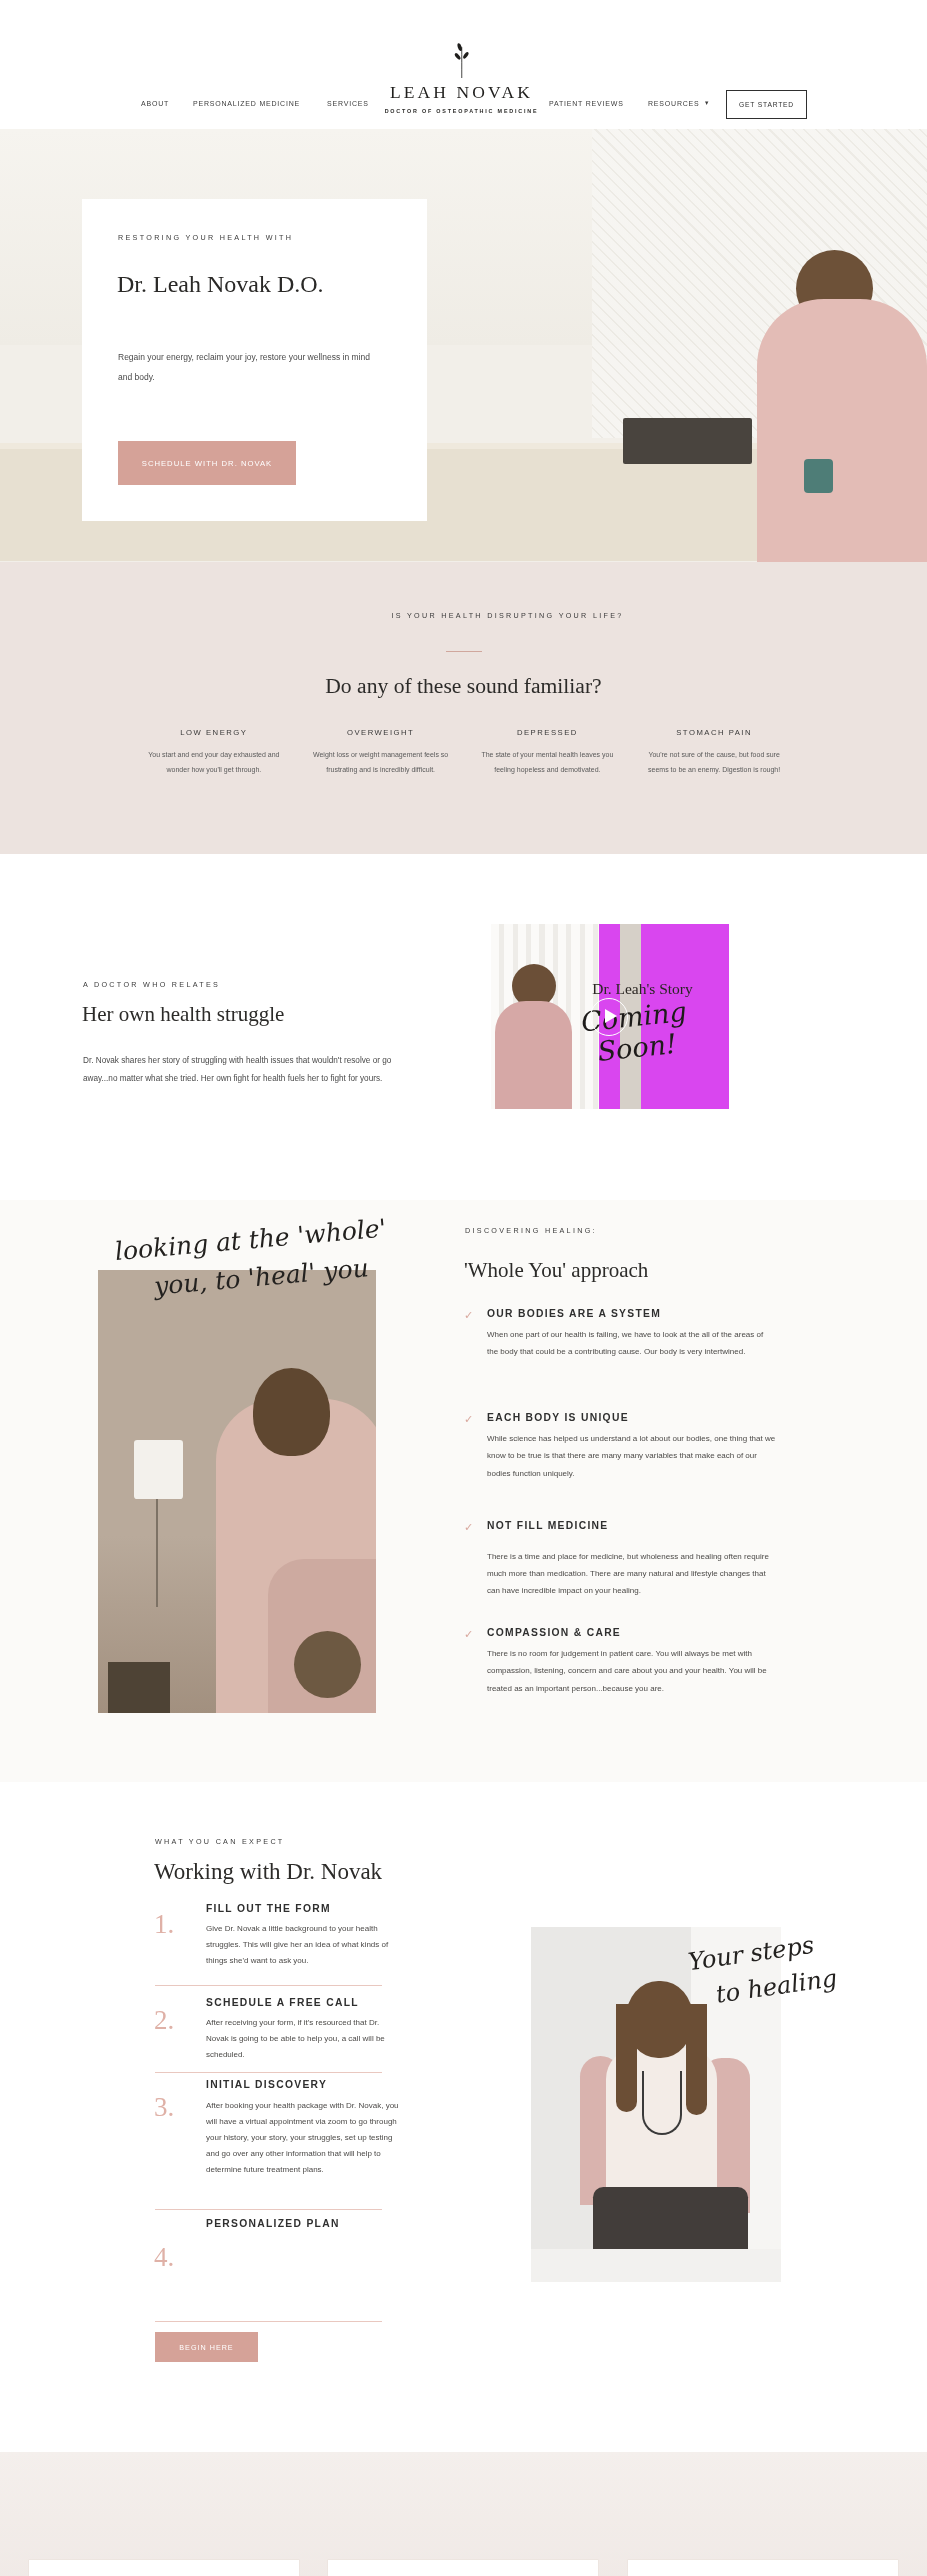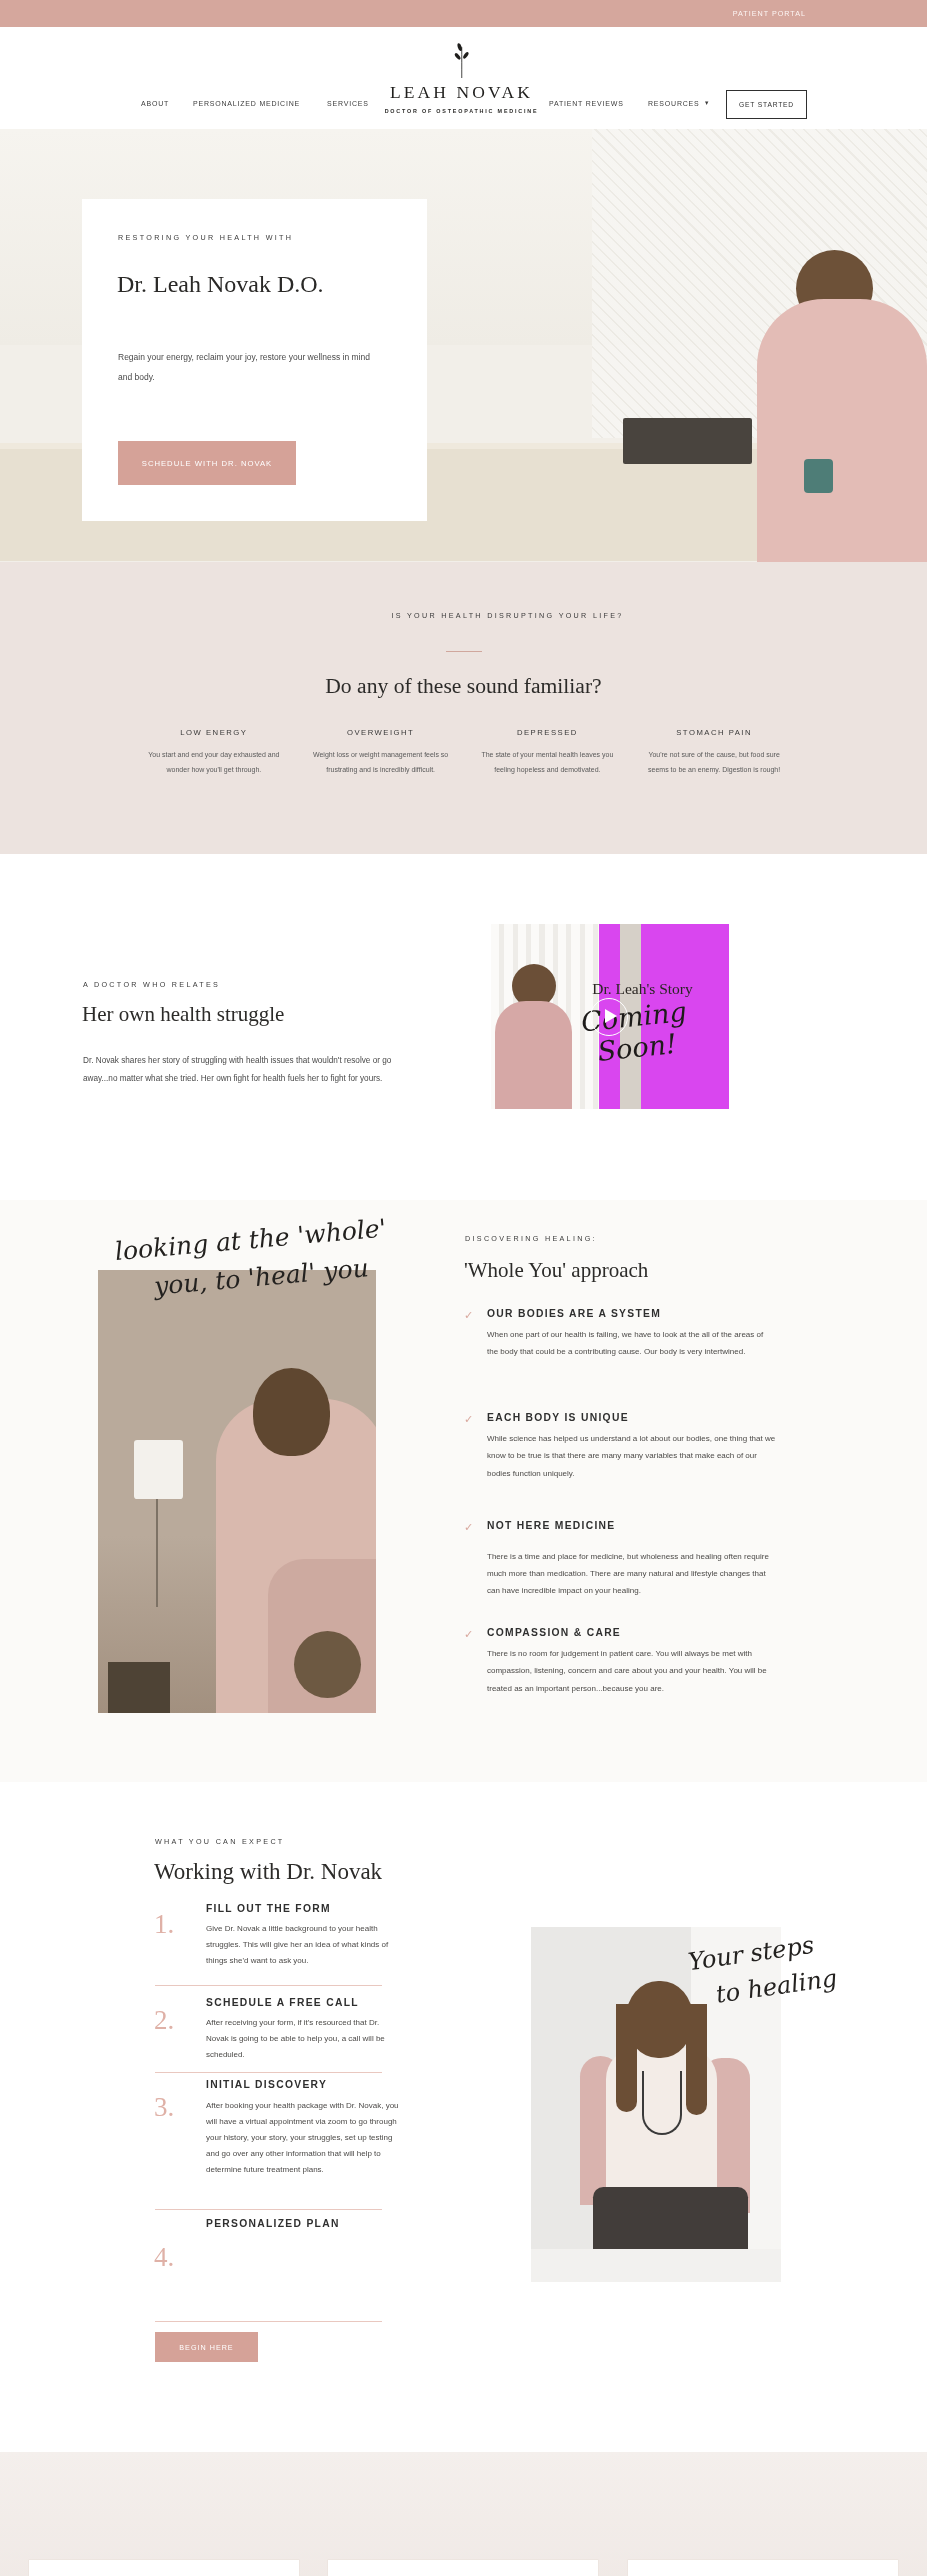--- a/index.html
+++ b/index.html
@@ -17,23 +17,20 @@
   .colh{font-size:7.7px;letter-spacing:1.5px;color:#383838;font-weight:500;}
   .colp{font-size:7px;line-height:2.1;color:#5a5a5a;}
   .divider{height:0.5px;background:#e9c8c0;}
   .tcard{position:absolute;width:270px;height:185px;background:#fff;box-shadow:0 0 0 0.5px #e9e0da;text-align:center;}
 </style>
 </head>
 <body>
 
 <div class="page">
 
-  <div class="abs" style="left:0;top:0;width:927px;height:27px;background:#d5a79d;">
-    <span class="abs" style="right:121px;top:8.8px;font-size:7.2px;letter-spacing:1px;color:#fdf6f4;cursor:pointer;">PATIENT PORTAL</span>
-  </div>
 
   <div class="abs" style="left:0;top:129px;width:927px;height:433px;background:#f2efe9;">
     <div class="abs" style="left:0;top:0;width:927px;height:433px;overflow:hidden;">
       <div class="abs" style="left:0;top:0;width:927px;height:216px;background:linear-gradient(180deg,#f6f4ef,#efece5);"></div>
       <div class="abs" style="left:592px;top:0;width:335px;height:309px;background:repeating-linear-gradient(45deg,#f7f6f3 0 6.7px,#ebe9e3 6.7px 8.2px);opacity:.8;"></div>
       <div class="abs" style="left:0;top:314px;width:927px;height:118px;background:linear-gradient(180deg,#efe9dd 0 6.2px,#e7e0d1 6.2px);"></div>
       <div class="abs" style="left:623px;top:289px;width:129px;height:46px;background:#49443e;border-radius:2.1px;"></div>
       <div class="abs" style="left:796px;top:121px;width:77px;height:77px;border-radius:50%;background:#6d5138;"></div>
       <div class="abs" style="left:757px;top:170px;width:170px;height:263px;border-radius:67px 67px 0 0;background:#e3bcb6;"></div>
       <div class="abs" style="left:804px;top:330px;width:29px;height:34px;border-radius:4.1px;background:#4e7d77;"></div>
@@ -119,36 +116,36 @@
     <div class="abs" style="left:98px;top:70px;width:278px;height:443px;overflow:hidden;background:linear-gradient(180deg,#b9aa9b 0 60%,#a2907f);">
       <div class="abs" style="left:36px;top:170px;width:49px;height:59px;background:#f3f1ec;border-radius:3.1px;"></div>
       <div class="abs" style="left:58px;top:229px;width:2.1px;height:108px;background:#7d7265;"></div>
       <div class="abs" style="left:118px;top:129px;width:170px;height:319px;border-radius:62px 62px 0 0;background:#d9b9ae;"></div>
       <div class="abs" style="left:155px;top:98px;width:77px;height:88px;border-radius:50% 50% 45% 45%;background:#5f4730;"></div>
       <div class="abs" style="left:170px;top:289px;width:108px;height:155px;background:#cdaaa0;border-radius:36px 0 0 0;"></div>
       <div class="abs" style="left:196px;top:361px;width:67px;height:67px;border-radius:50%;background:#6d5942;"></div>
       <div class="abs" style="left:10.3px;top:392px;width:62px;height:52px;background:#4e4335;"></div>
     </div>
 
-    <div class="abs kicker" style="left:465px;top:34px;">DISCOVERING HEALING:</div>
+    <div class="abs kicker" style="left:465px;top:26px;">DISCOVERING HEALING:</div>
     <div class="abs serif" style="left:464px;top:58px;font-size:21px;color:#2c2b29;">'Whole You' approach</div>
 
     <div class="abs" style="left:464px;top:108px;width:319px;padding-left:0;">
       <span style="position:absolute;left:0;top:1px;color:#d9a99f;font-size:11.3px;">✓</span>
       <div class="itemh" style="margin-left:23px;">OUR BODIES ARE A SYSTEM</div>
       <div class="itemp" style="margin:7.2px 0 0 23px;width:289px;">When one part of our health is failing, we have to look at the all of the areas of the body that could be a contributing cause. Our body is very intertwined.</div>
     </div>
     <div class="abs" style="left:464px;top:212px;width:319px;">
       <span style="position:absolute;left:0;top:1px;color:#d9a99f;font-size:11.3px;">✓</span>
       <div class="itemh" style="margin-left:23px;">EACH BODY IS UNIQUE</div>
       <div class="itemp" style="margin:7.2px 0 0 23px;width:289px;">While science has helped us understand a lot about our bodies, one thing that we know to be true is that there are many many variables that make each of our bodies function uniquely.</div>
     </div>
     <div class="abs" style="left:464px;top:320px;width:319px;">
       <span style="position:absolute;left:0;top:1px;color:#d9a99f;font-size:11.3px;">✓</span>
-      <div class="itemh" style="margin-left:23px;">NOT HERE MEDICINE</div>
+      <div class="itemh" style="margin-left:23px;">NOT FILL MEDICINE</div>
       <div class="itemp" style="margin:17px 0 0 23px;width:289px;">There is a time and place for medicine, but wholeness and healing often require much more than medication. There are many natural and lifestyle changes that can have incredible impact on your healing.</div>
     </div>
     <div class="abs" style="left:464px;top:427px;width:319px;">
       <span style="position:absolute;left:0;top:1px;color:#d9a99f;font-size:11.3px;">✓</span>
       <div class="itemh" style="margin-left:23px;">COMPASSION &amp; CARE</div>
       <div class="itemp" style="margin:7.2px 0 0 23px;width:289px;">There is no room for judgement in patient care. You will always be met with compassion, listening, concern and care about you and your health. You will be treated as an important person...because you are.</div>
     </div>
   </div>
 
   <div class="abs" style="left:0;top:1783px;width:927px;height:670px;background:#fff;">

